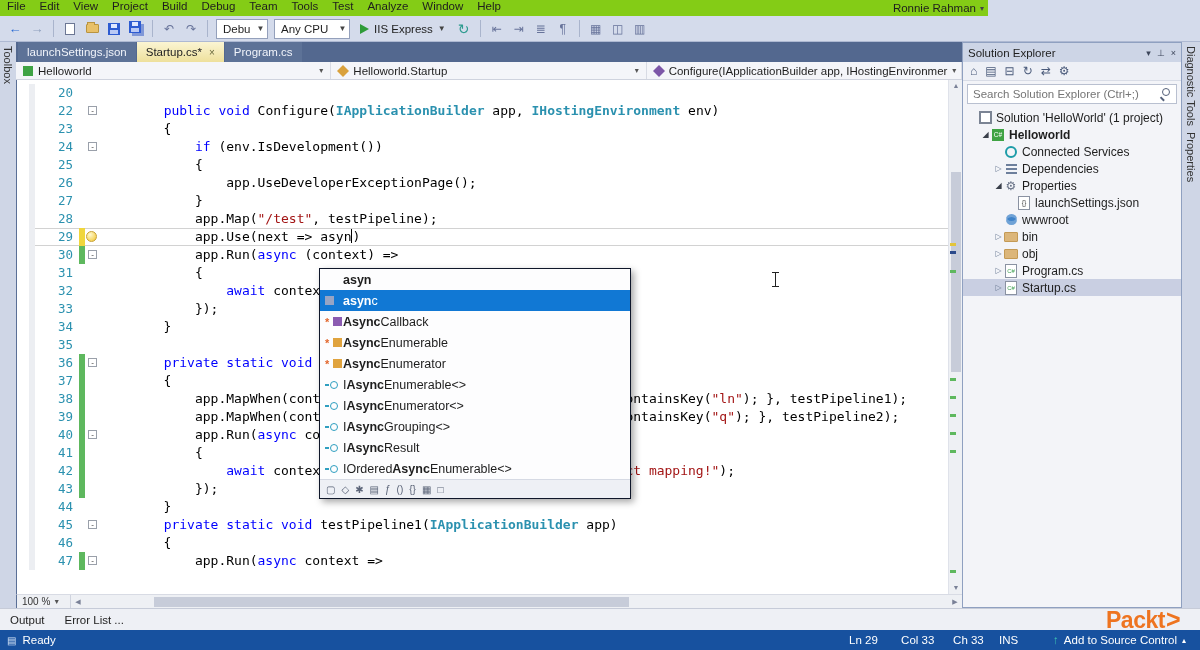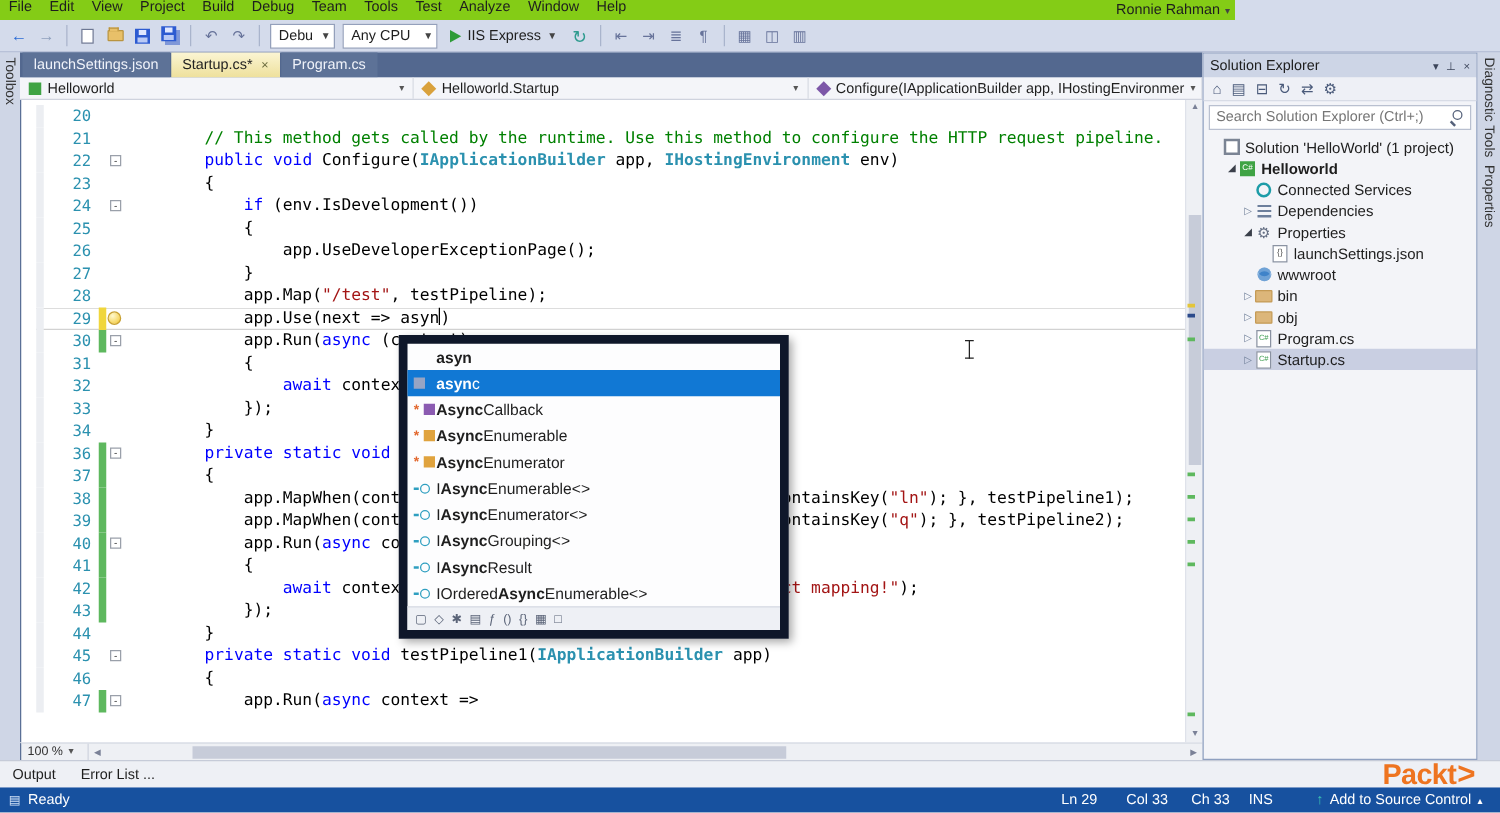--- a/index.html
+++ b/index.html
@@ -104,21 +104,21 @@
              border-left:1px solid #5a6f96; }
   .zoom { width:54px; height:13px; font-size:10px; padding-left:5px; display:flex; align-items:center; gap:3px;
           border-right:1px solid #cfd3de; color:#333; }
   .zoom .chev { font-size:7px; color:#555; }
   .hs-arrow { width:14px; text-align:center; font-size:7px; color:#7a8197; }
   .hs-track { flex:1; position:relative; height:14px; }
   .hs-thumb { position:absolute; left:8%; top:2px; width:55%; height:10px; background:#c7ccd9; }
 
   
   .popup { position:absolute; left:302px; top:188px; width:312px; background:#fdfdfe;
-           border:7px solid #0f172a; box-shadow:3px 3px 7px rgba(0,0,0,.35); z-index:6; }
+           border:1px solid #0f172a; box-shadow:3px 3px 7px rgba(0,0,0,.35); z-index:6; }
   .citem { height:21px; display:flex; align-items:center; font-size:12.5px; padding-left:3px; color:#1e1e1e; }
   .citem.sel { background:#1178d4; color:#fff; }
   .ci { width:20px; flex:0 0 auto; display:flex; align-items:center; justify-content:flex-start; gap:1px; padding-left:2px; }
   .star { color:#e2662c; font-weight:bold; width:7px; font-size:11px; line-height:10px; }
   .cube { width:9px; height:9px; flex:0 0 auto; }
   .cube.kwc { background:#96a4c4; } .cube.del { background:#8b5bb1; } .cube.cls { background:#e0a33e; }
   .intico { width:14px; height:8px; position:relative; flex:0 0 auto; }
   .intico::before { content:""; position:absolute; left:0; top:3px; width:4px; height:2px; background:#2f9fc0; }
   .intico::after  { content:""; position:absolute; right:1px; top:0; width:6px; height:6px;
                     border:1.5px solid #2f9fc0; border-radius:50%; }
@@ -298,34 +298,34 @@
       <div class="bseg">
         <span class="bico method-icon"></span>
         <span>Configure(IApplicationBuilder app, IHostingEnvironmer</span>
         <span class="chev">▾</span>
       </div>
     </div>
 
   <div class="editor">
     <div class="lines" id="code-lines">
         <div class="line"><span class="bp"></span><span class="lnum">20</span><span class="bar"></span><span class="fold"></span><span class="codeTxt"></span></div>
-        <div class="line"><span class="bp"></span><span class="lnum">21</span><span class="bar"></span><span class="fold"></span><span class="codeTxt"><span class="cm">        // This method gets called by the runtime. Use this method to configure the HTTP request pipeline.</span></span></div>
         <div class="line"><span class="bp"></span><span class="lnum">22</span><span class="bar"></span><span class="fold"><span class="foldbox">-</span></span><span class="codeTxt"><span class="pl">        </span><span class="kw">public</span><span class="pl"> </span><span class="kw">void</span><span class="pl"> Configure(</span><span class="ty">IApplicationBuilder</span><span class="pl"> app, </span><span class="ty">IHostingEnvironment</span><span class="pl"> env)</span></span></div>
         <div class="line"><span class="bp"></span><span class="lnum">23</span><span class="bar"></span><span class="fold"></span><span class="codeTxt"><span class="pl">        {</span></span></div>
         <div class="line"><span class="bp"></span><span class="lnum">24</span><span class="bar"></span><span class="fold"><span class="foldbox">-</span></span><span class="codeTxt"><span class="pl">            </span><span class="kw">if</span><span class="pl"> (env.IsDevelopment())</span></span></div>
         <div class="line"><span class="bp"></span><span class="lnum">25</span><span class="bar"></span><span class="fold"></span><span class="codeTxt"><span class="pl">            {</span></span></div>
         <div class="line"><span class="bp"></span><span class="lnum">26</span><span class="bar"></span><span class="fold"></span><span class="codeTxt"><span class="pl">                app.UseDeveloperExceptionPage();</span></span></div>
         <div class="line"><span class="bp"></span><span class="lnum">27</span><span class="bar"></span><span class="fold"></span><span class="codeTxt"><span class="pl">            }</span></span></div>
         <div class="line"><span class="bp"></span><span class="lnum">28</span><span class="bar"></span><span class="fold"></span><span class="codeTxt"><span class="pl">            app.Map(</span><span class="st">"/test"</span><span class="pl">, testPipeline);</span></span></div>
         <div class="line cur"><span class="bp"></span><span class="lnum">29</span><span class="bar y"></span><span class="fold"><span class="bulb"></span></span><span class="codeTxt"><span class="pl">            app.Use(next =&gt; asyn</span><span class="caret"></span><span class="pl">)</span></span></div>
         <div class="line"><span class="bp"></span><span class="lnum">30</span><span class="bar g"></span><span class="fold"><span class="foldbox">-</span></span><span class="codeTxt"><span class="pl">            app.Run(</span><span class="kw">async</span><span class="pl"> (context) =&gt;</span></span></div>
         <div class="line"><span class="bp"></span><span class="lnum">31</span><span class="bar"></span><span class="fold"></span><span class="codeTxt"><span class="pl">            {</span></span></div>
         <div class="line"><span class="bp"></span><span class="lnum">32</span><span class="bar"></span><span class="fold"></span><span class="codeTxt"><span class="pl">                </span><span class="kw">await</span><span class="pl"> context.Response.WriteAsync(</span><span class="st">"Hello World!"</span><span class="pl">);</span></span></div>
         <div class="line"><span class="bp"></span><span class="lnum">33</span><span class="bar"></span><span class="fold"></span><span class="codeTxt"><span class="pl">            });</span></span></div>
         <div class="line"><span class="bp"></span><span class="lnum">34</span><span class="bar"></span><span class="fold"></span><span class="codeTxt"><span class="pl">        }</span></span></div>
+        <div class="line"><span class="bp"></span><span class="lnum">35</span><span class="bar"></span><span class="fold"></span><span class="codeTxt"></span></div>
         <div class="line"><span class="bp"></span><span class="lnum">36</span><span class="bar g"></span><span class="fold"><span class="foldbox">-</span></span><span class="codeTxt"><span class="pl">        </span><span class="kw">private</span><span class="pl"> </span><span class="kw">static</span><span class="pl"> </span><span class="kw">void</span><span class="pl"> testPipeline(</span><span class="ty">IApplicationBuilder</span><span class="pl"> app)</span></span></div>
         <div class="line"><span class="bp"></span><span class="lnum">37</span><span class="bar g"></span><span class="fold"></span><span class="codeTxt"><span class="pl">        {</span></span></div>
         <div class="line"><span class="bp"></span><span class="lnum">38</span><span class="bar g"></span><span class="fold"></span><span class="codeTxt"><span class="pl">            app.MapWhen(context =&gt; { </span><span class="kw">return</span><span class="pl"> context.Request.Query.ContainsKey(</span><span class="st">"ln"</span><span class="pl">); }, testPipeline1);</span></span></div>
         <div class="line"><span class="bp"></span><span class="lnum">39</span><span class="bar g"></span><span class="fold"></span><span class="codeTxt"><span class="pl">            app.MapWhen(context =&gt; { </span><span class="kw">return</span><span class="pl"> context.Request.Query.ContainsKey(</span><span class="st">"q"</span><span class="pl">); }, testPipeline2);</span></span></div>
         <div class="line"><span class="bp"></span><span class="lnum">40</span><span class="bar g"></span><span class="fold"><span class="foldbox">-</span></span><span class="codeTxt"><span class="pl">            app.Run(</span><span class="kw">async</span><span class="pl"> context =&gt;</span></span></div>
         <div class="line"><span class="bp"></span><span class="lnum">41</span><span class="bar g"></span><span class="fold"></span><span class="codeTxt"><span class="pl">            {</span></span></div>
         <div class="line"><span class="bp"></span><span class="lnum">42</span><span class="bar g"></span><span class="fold"></span><span class="codeTxt"><span class="pl">                </span><span class="kw">await</span><span class="pl"> context.Response.WriteAsync(</span><span class="st">"There is no direct mapping!"</span><span class="pl">);</span></span></div>
         <div class="line"><span class="bp"></span><span class="lnum">43</span><span class="bar g"></span><span class="fold"></span><span class="codeTxt"><span class="pl">            });</span></span></div>
         <div class="line"><span class="bp"></span><span class="lnum">44</span><span class="bar"></span><span class="fold"></span><span class="codeTxt"><span class="pl">        }</span></span></div>
         <div class="line"><span class="bp"></span><span class="lnum">45</span><span class="bar"></span><span class="fold"><span class="foldbox">-</span></span><span class="codeTxt"><span class="pl">        </span><span class="kw">private</span><span class="pl"> </span><span class="kw">static</span><span class="pl"> </span><span class="kw">void</span><span class="pl"> testPipeline1(</span><span class="ty">IApplicationBuilder</span><span class="pl"> app)</span></span></div>

